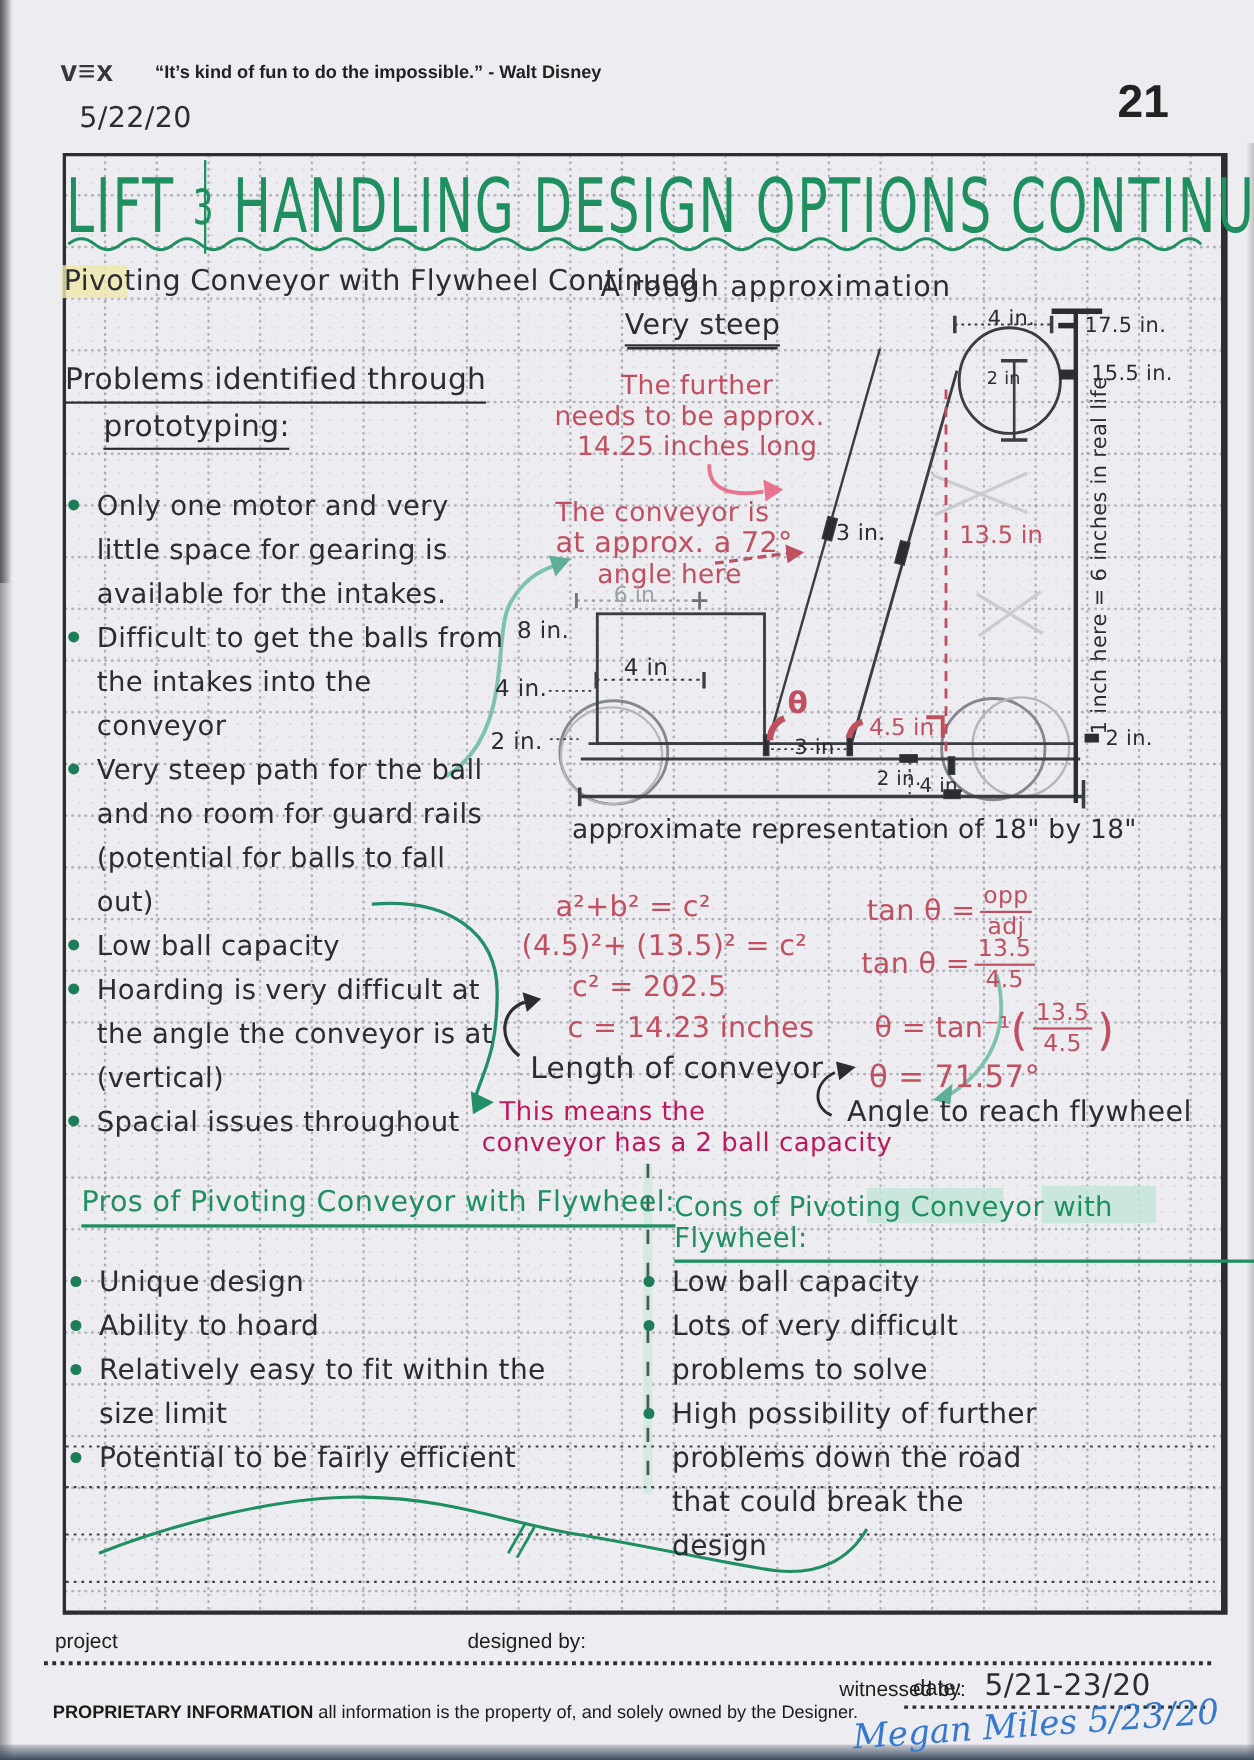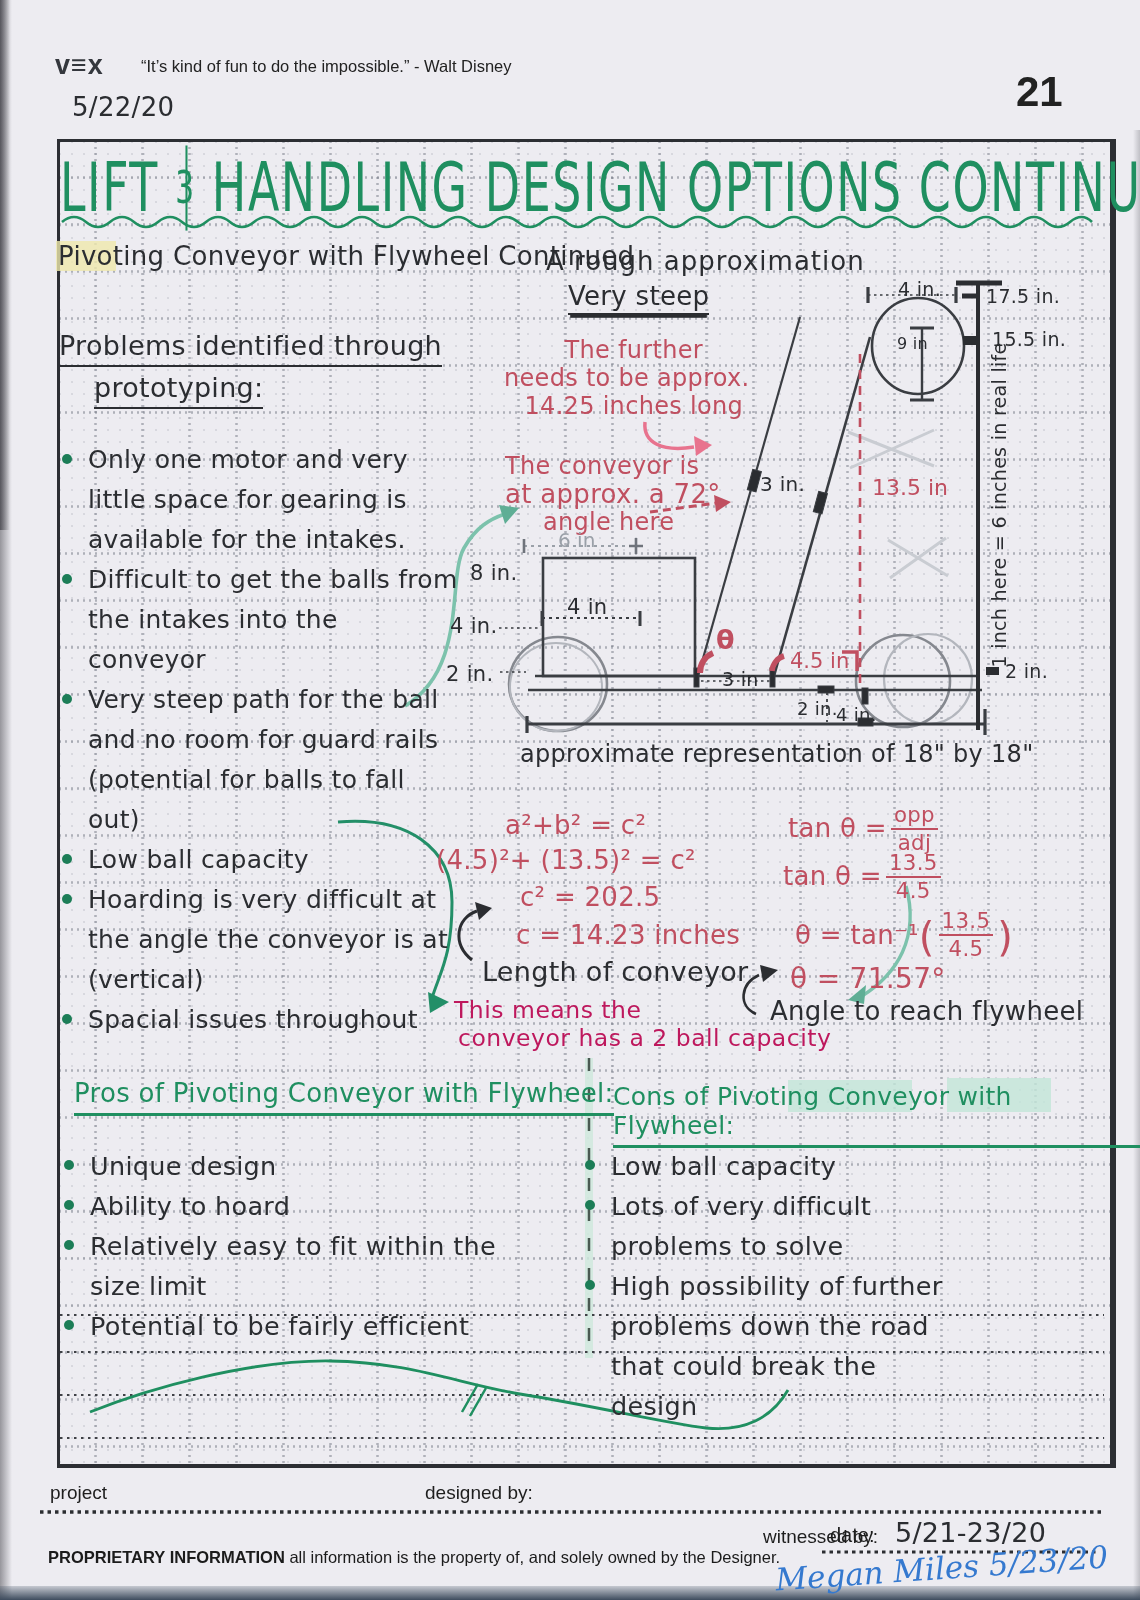--- a/index.html
+++ b/index.html
@@ -15,21 +15,21 @@
   .frame{left:57px;top:139px;width:1050px;height:1322px;background:
      radial-gradient(circle,rgba(112,117,130,.50) 1px,rgba(112,117,130,0) 1.5px),
      radial-gradient(circle,rgba(112,117,130,.50) 1px,rgba(112,117,130,0) 1.5px),
      radial-gradient(circle,rgba(140,145,158,.22) .8px,rgba(140,145,158,0) 1.2px);
      background-size:6px 47px,47px 6px,12px 12px;background-position:3px 12px,12px 3px,6px 6px;
      border:3px solid #2c2e33;border-right-width:6px;border-bottom-width:4px;}
   .hand{font-family:"DejaVu Sans",sans-serif;letter-spacing:.3px;}
   .printed{font-family:"Liberation Sans",sans-serif;} .red{color:#c04f60;} .ink{color:#2b2d31;}
   
   .logo{left:55px;top:50px;font-size:27px;font-weight:bold;color:#34373d;letter-spacing:1px;}
-  .quote{left:141px;top:57px;font-size:16.5px;font-weight:normal;color:#222;}
+  .quote{left:141px;top:57px;font-size:16.5px;font-weight:bold;color:#222;}
   .pagenum{left:1016px;top:68px;font-size:42px;font-weight:600;color:#222;}
   .date-top{left:72px;top:92px;font-size:26px;}
   
   .title{left:60px;top:147px;display:flex;align-items:center;gap:13px;color:#1f8f60;
          font-size:45px;letter-spacing:1.5px;white-space:nowrap;transform:scale(1.02,1.52);transform-origin:left top;}
   .amp{position:relative;font-size:29px;padding:0 3px;}
   .amp::before{content:"";position:absolute;left:50%;top:-11px;bottom:-11px;width:2.5px;background:currentColor;}
   .hl{background:#efe8ad;opacity:.8;}
   .hl-teal{background:#c2e6d8;opacity:.8;}
   .intro-head{left:58px;top:241px;font-size:26px;}
@@ -231,35 +231,35 @@
   <div class="abs dlab hand" style="left:567px;top:595px;font-size:21px;">4 in</div>
   <div class="abs dlab hand" style="left:450px;top:614px;font-size:21px;">4 in.</div>
   <div class="abs dlab hand" style="left:446px;top:662px;font-size:21px;">2 in.</div>
   <div class="abs dlab red" style="left:716px;top:624px;font-size:27px;font-weight:bold;">θ</div>
   <div class="abs dlab hand" style="left:722px;top:668px;font-size:19px;">3 in</div>
   <div class="abs dlab red" style="left:790px;top:649px;font-size:21px;">4.5 in</div>
   <div class="abs dlab hand" style="left:797px;top:698px;font-size:18px;">2 in.</div>
   <div class="abs dlab hand" style="left:836px;top:704px;font-size:18px;">4 in.</div>
   <div class="abs dlab hand" style="left:760px;top:472px;">3 in.</div>
   <div class="abs dlab red" style="left:872px;top:475px;font-size:22px;">13.5 in</div>
-  <div class="abs dlab hand" style="left:897px;top:334px;font-size:16px;">9 in</div>
+  <div class="abs dlab hand" style="left:897px;top:334px;font-size:16px;">2 in</div>
   <div class="abs dlab hand" style="left:898px;top:278px;font-size:19px;">4 in.</div>
   <div class="abs dlab hand" style="left:986px;top:285px;font-size:19px;">17.5 in.</div>
   <div class="abs dlab hand" style="left:992px;top:328px;font-size:19px;">15.5 in.</div>
   <div class="abs dlab hand" style="left:1005px;top:660px;font-size:19px;">2 in.</div>
   <div class="abs rot hand" style="left:999px;top:505px;">1 inch here = 6 inches in real life</div>
   <div class="abs caption hand">approximate representation of 18" by 18"</div>
 
   <div class="abs m red hand" style="left:505px;top:810px;">a²+b² = c²</div>
-  <div class="abs m red hand" style="left:436px;top:845px;">(4.5)²+ (13.5)² = c²</div>
+  <div class="abs m red hand" style="left:474px;top:845px;">(4.5)²+ (13.5)² = c²</div>
   <div class="abs m red hand" style="left:520px;top:882px;">c² = 202.5</div>
   <div class="abs m red hand" style="left:516px;top:920px;">c = 14.23 inches</div>
   <div class="abs m ink hand" style="left:482px;top:956px;font-size:27px;">Length of conveyor</div>
   <div class="abs cap-note hand" style="left:454px;top:996px;">This means the</div>
-  <div class="abs cap-note hand" style="left:438px;top:1024px;margin-left:20px;">conveyor has a 2 ball capacity</div>
+  <div class="abs cap-note hand" style="left:438px;top:1024px;">conveyor has a 2 ball capacity</div>
 
   <div class="abs m red hand" style="left:788px;top:804px;">
     <span>tan θ =</span><span class="frac">
         <span class="num">opp</span>
         <span class="den">adj</span>
       </span>
   </div>
   <div class="abs m red hand" style="left:783px;top:852px;">
     <span>tan θ =</span><span class="frac">
         <span class="num">13.5</span>

